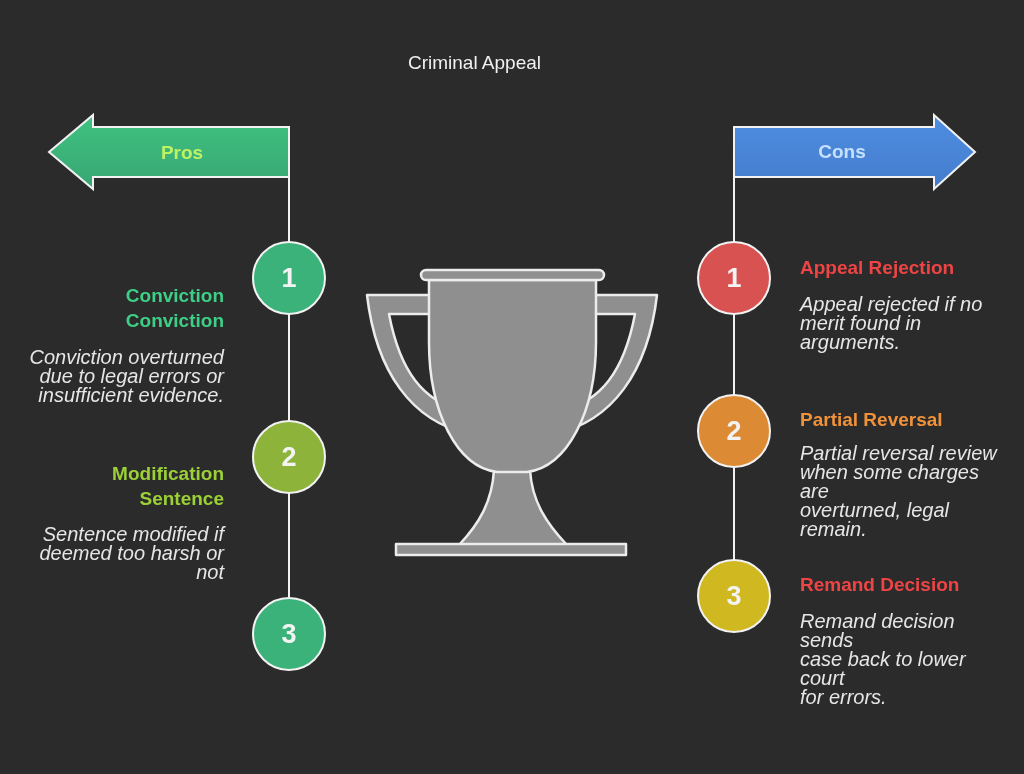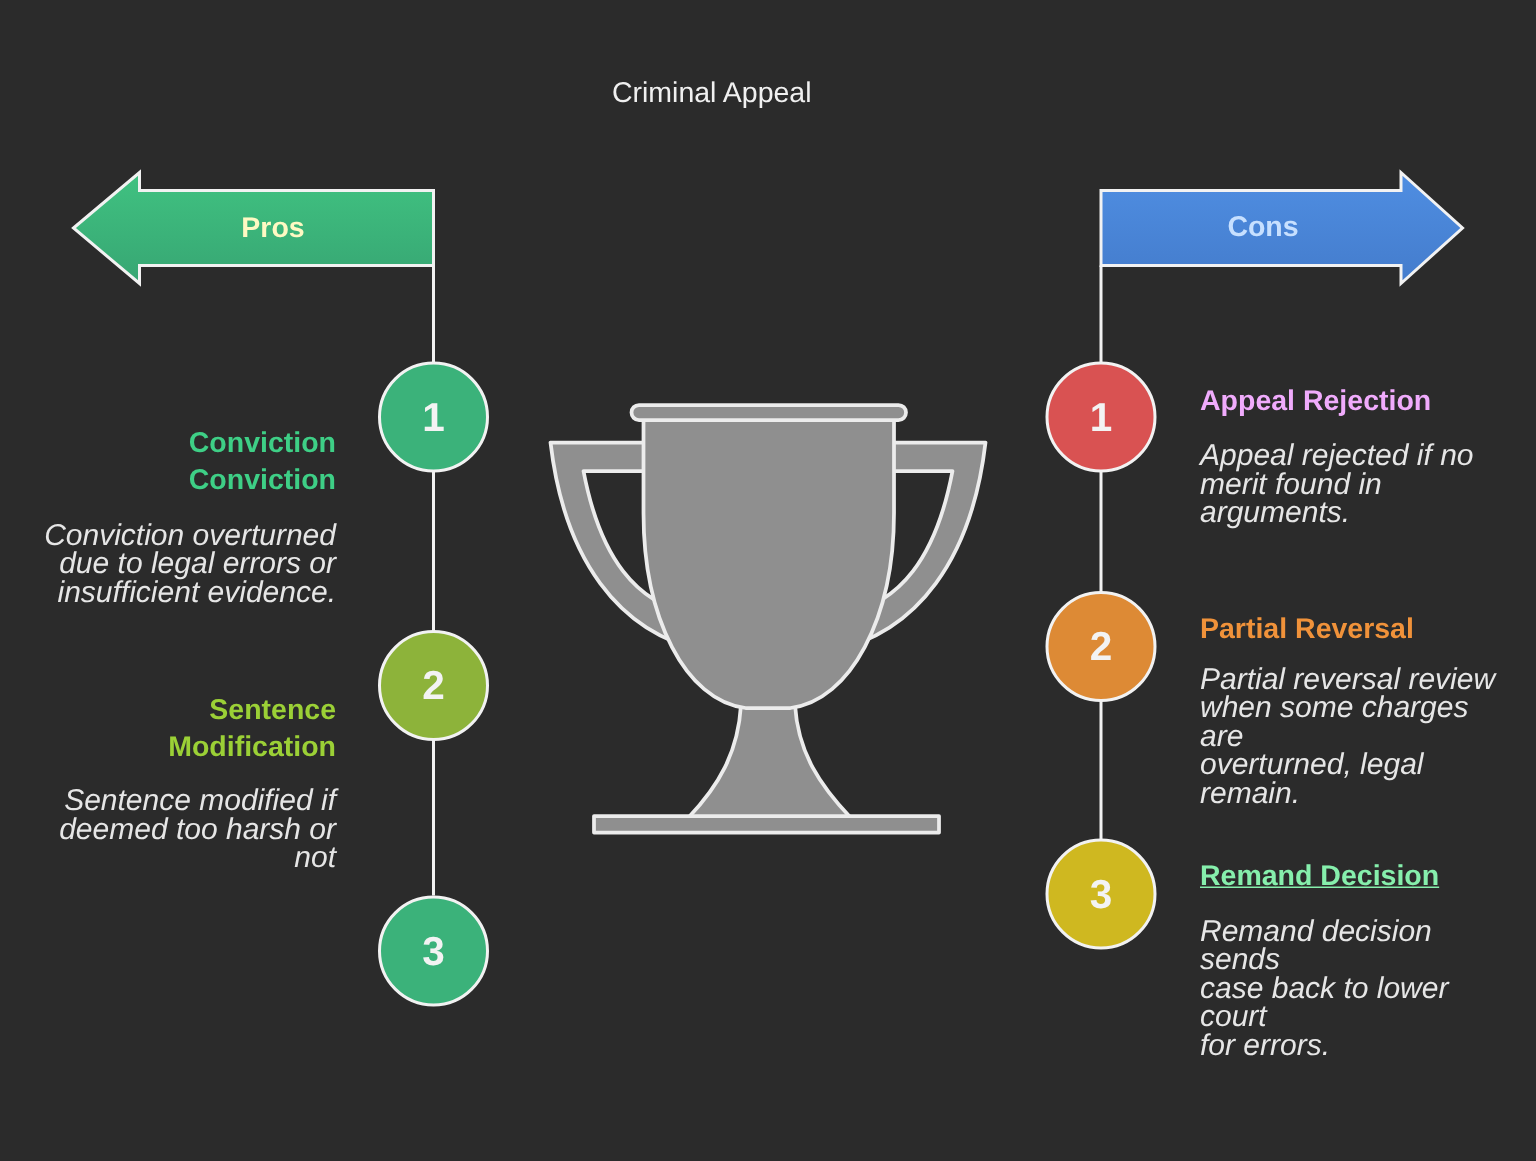--- a/index.html
+++ b/index.html
@@ -20,21 +20,21 @@
 
 <svg class="abs" style="left:46px;top:112px;" width="248" height="80">
   <defs>
       <linearGradient id="gp" x1="0" y1="0" x2="0" y2="1">
         <stop offset="0" stop-color="#40c281"></stop>
         <stop offset="1" stop-color="#37a673"></stop>
       </linearGradient>
     </defs>
   <polygon points="3,40 47,3 47,15 243,15 243,65 47,65 47,77" fill="url(#gp)" stroke="#f2f2f2" stroke-width="2"></polygon>
 </svg>
-<div class="abs arrow-label" style="left:90px;top:142px;width:184px;color:#fef9c3;">Pros</div>
+<div class="abs arrow-label" style="left:90px;top:142px;width:184px;color:#bef264;">Pros</div>
 
 <svg class="abs" style="left:732px;top:112px;" width="248" height="80">
   <defs>
       <linearGradient id="gc" x1="0" y1="0" x2="0" y2="1">
         <stop offset="0" stop-color="#4f8ee2"></stop>
         <stop offset="1" stop-color="#447ccc"></stop>
       </linearGradient>
     </defs>
   <polygon points="2,15 202,15 202,3 243,40 202,77 202,65 2,65" fill="url(#gc)" stroke="#f2f2f2" stroke-width="2"></polygon>
 </svg>
@@ -55,44 +55,44 @@
   <div>Conviction</div>
   <div>Conviction</div>
 </div>
 <div class="item-desc left" style="left:24px;width:200px;top:320px;">
   <div>Conviction overturned</div>
   <div>due to legal errors or</div>
   <div>insufficient evidence.</div>
 </div>
 
 <div class="item-title left" style="left:40px;width:184px;top:433px;color:#9bd036;">
+  <div>Modification</div>
   <div>Sentence</div>
-  <div>Modification</div>
 </div>
 <div class="item-desc left" style="left:14px;width:210px;top:497px;">
   <div>Sentence modified if</div>
   <div>deemed too harsh or not</div>
 </div>
 
-<div class="item-title" style="left:800px;top:255px;color:#f0abfc;">Appeal Rejection</div>
+<div class="item-title" style="left:800px;top:255px;color:#ef4444;">Appeal Rejection</div>
 <div class="item-desc" style="left:800px;top:295px;width:210px;">
   <div>Appeal rejected if no</div>
   <div>merit found in</div>
   <div>arguments.</div>
 </div>
 
 <div class="item-title" style="left:800px;top:407px;color:#f0923a;">Partial Reversal</div>
 <div class="item-desc" style="left:800px;top:444px;width:210px;">
   <div>Partial reversal review</div>
   <div>when some charges are</div>
   <div>overturned, legal</div>
   <div>remain.</div>
 </div>
 
-<div class="item-title" style="left:800px;top:572px;color:#86efac;text-decoration:underline;">Remand Decision</div>
+<div class="item-title" style="left:800px;top:572px;color:#ef4444;">Remand Decision</div>
 <div class="item-desc" style="left:800px;top:612px;width:210px;">
   <div>Remand decision sends</div>
   <div>case back to lower court</div>
   <div>for errors.</div>
 </div>
 
 <svg class="abs" style="left:362px;top:262px;" width="300" height="296" viewBox="0 0 300 296">
   <g fill="#8f8f8f" stroke="#ececec" stroke-width="2.5" stroke-linejoin="round">
 
     <path d="M5,33 L68,33 L68,52 L27,52 C38,110 62,140 100,148 L108,172 C50,160 14,110 5,33 Z"></path>

